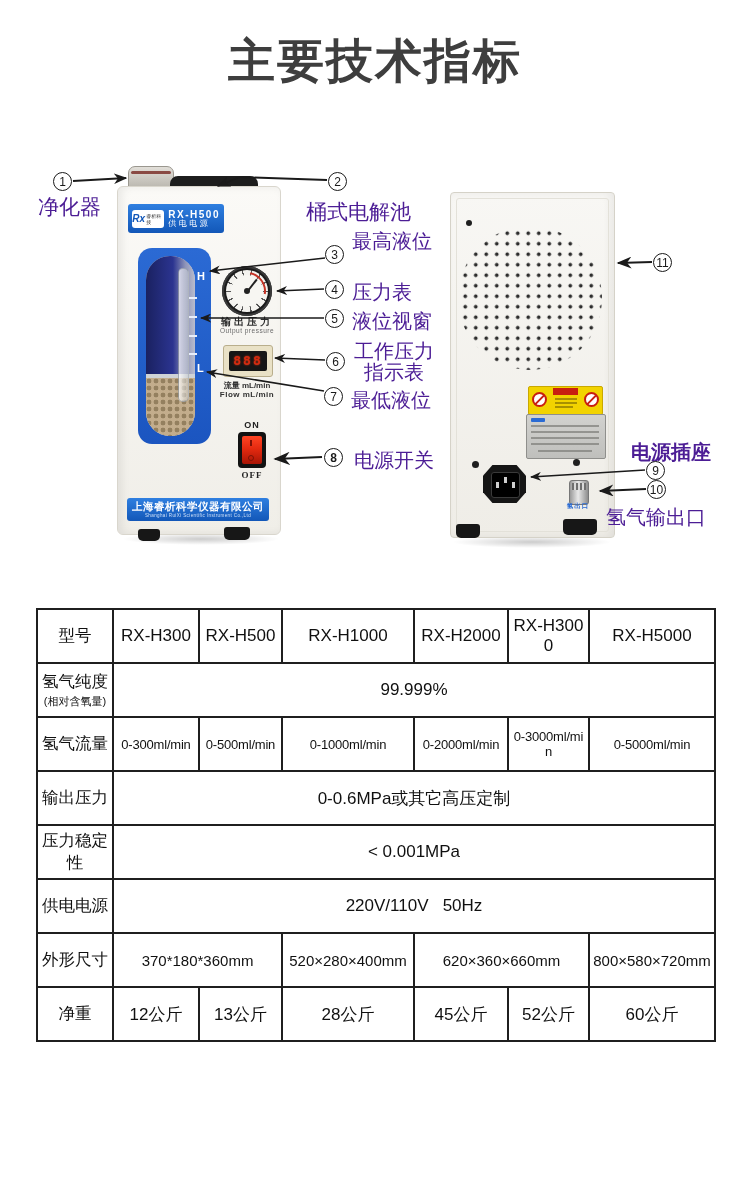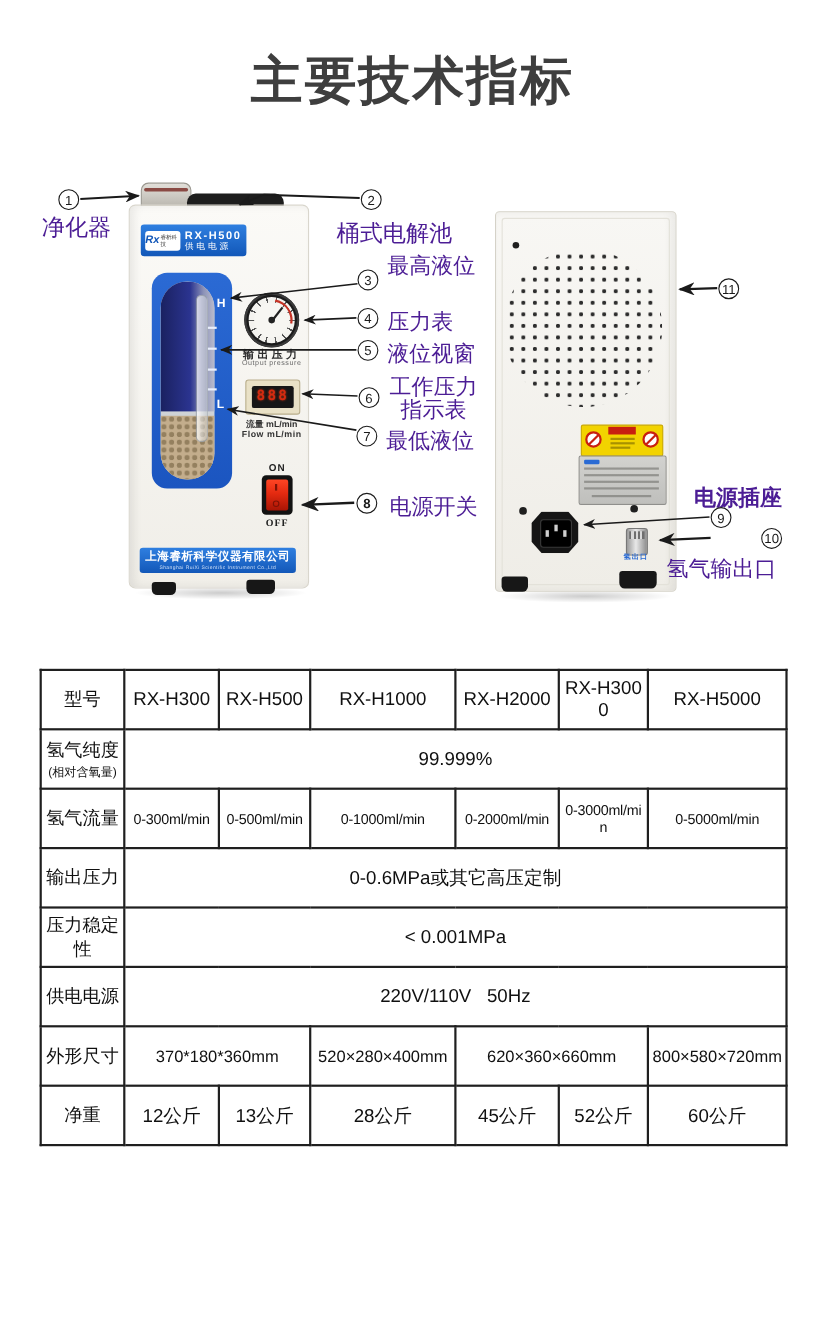--- a/index.html
+++ b/index.html
@@ -1,37 +1,37 @@
 <!DOCTYPE html>
 <html><head>
 <meta charset="utf-8">
 <style>
   html,body{margin:0;padding:0;background:#fff;}
   #page{position:relative;width:750px;height:1200px;background:#ffffff;overflow:hidden;
         font-family:"Liberation Sans","DejaVu Sans",sans-serif;color:#1a1a1a;}
   
   .page-title{position:absolute;left:0;top:30px;width:750px;text-align:center;
-              font-size:47px;font-weight:bold;color:#3e3e3e;letter-spacing:2px;margin-top:12px;}
+              font-size:47px;font-weight:bold;color:#3e3e3e;letter-spacing:2px;}
   
   .abs{position:absolute;}
   .co-label{position:absolute;font-size:20px;color:#4c1d95;white-space:nowrap;}
   .co-num{position:absolute;width:19px;height:19px;border:1.4px solid #1a1a1a;border-radius:50%;
           font-size:12px;line-height:19px;text-align:center;background:#fff;box-sizing:border-box;}
   .co-num.big{font-weight:bold;border-width:1.8px;}
   svg.overlay{position:absolute;left:0;top:0;pointer-events:none;}
   
   .dev-shadow{position:absolute;height:12px;background:radial-gradient(ellipse at center, rgba(0,0,0,.20), rgba(0,0,0,0) 70%);}
   .front-body{left:117px;top:186px;width:162px;height:347px;background:linear-gradient(180deg,#fbfaf7,#f0eee8);
               border:1px solid #d9d6cd;border-radius:6px;box-shadow:inset 4px 0 8px rgba(0,0,0,.07);}
   .purifier-cap{left:128px;top:166px;width:44px;height:24px;background:linear-gradient(180deg,#e2dfd9,#b3b0a8);
                 border:1px solid #9a978f;border-radius:7px 7px 4px 4px;}
   .purifier-cap::before{content:"";position:absolute;left:2px;right:2px;top:4px;height:3px;border-radius:3px;background:#8a4a44;}
   .cell-lid{left:170px;top:176px;width:88px;height:14px;background:#1d1d1d;border-radius:8px 8px 2px 2px;}
   .model-plate{left:128px;top:204px;width:96px;height:29px;background:linear-gradient(180deg,#2f7fe0,#1257b8);
-               border-radius:3px;display:flex;align-items:center;padding:0 4px;box-sizing:border-box;}
+               border-radius:3px;display:flex;align-items:center;padding:0 4px;box-sizing:border-box;justify-content:flex-end;}
   .logo-box{width:32px;height:18px;background:#fff;border-radius:3px;display:flex;align-items:center;justify-content:center;gap:1px;}
   .logo-r{color:#1257b8;font-weight:bold;font-size:10px;font-style:italic;}
   .logo-brand{font-size:5px;color:#333;}
   .model-texts{margin-left:4px;line-height:1.1;}
   .model-main{color:#fff;font-weight:bold;font-size:10px;letter-spacing:1.5px;}
   .model-sub{color:#fff;font-size:8px;letter-spacing:2.5px;}
   .level-panel{left:138px;top:248px;width:73px;height:196px;background:linear-gradient(180deg,#2b6ad4,#1b55c0);border-radius:14px;}
   .level-capsule{left:146px;top:256px;width:49px;height:180px;border-radius:24px;overflow:hidden;background:#cfd3d6;}
   .level-liquid{position:absolute;left:0;top:0;width:100%;height:118px;background:linear-gradient(90deg,#1a2160,#2b3490 55%,#8d93b8 80%,#b9bccd);}
   .level-beads{position:absolute;left:0;bottom:0;width:100%;height:58px;
@@ -247,21 +247,21 @@
 
   <div class="co-num" style="left:324px;top:387px;">7</div>
   <div class="co-label" style="left:351px;top:387px;">最低液位</div>
 
   <div class="co-num big" style="left:324px;top:448px;">8</div>
   <div class="co-label" style="left:354px;top:447px;">电源开关</div>
 
   <div class="co-label" style="left:631px;top:439px;font-weight:bold;">电源插座</div>
   <div class="co-num" style="left:646px;top:461px;">9</div>
 
-  <div class="co-num" style="left:647px;top:480px;margin-left:45px;">10</div>
+  <div class="co-num" style="left:647px;top:480px;">10</div>
   <div class="co-label" style="left:606px;top:504px;">氢气输出口</div>
 
   <div class="co-num" style="left:653px;top:253px;">11</div>
 
   <table class="spec-table">
     <colgroup>
         <col style="width: 76px;">
         <col style="width: 86px;">
         <col style="width: 83px;">
         <col style="width: 132px;">

